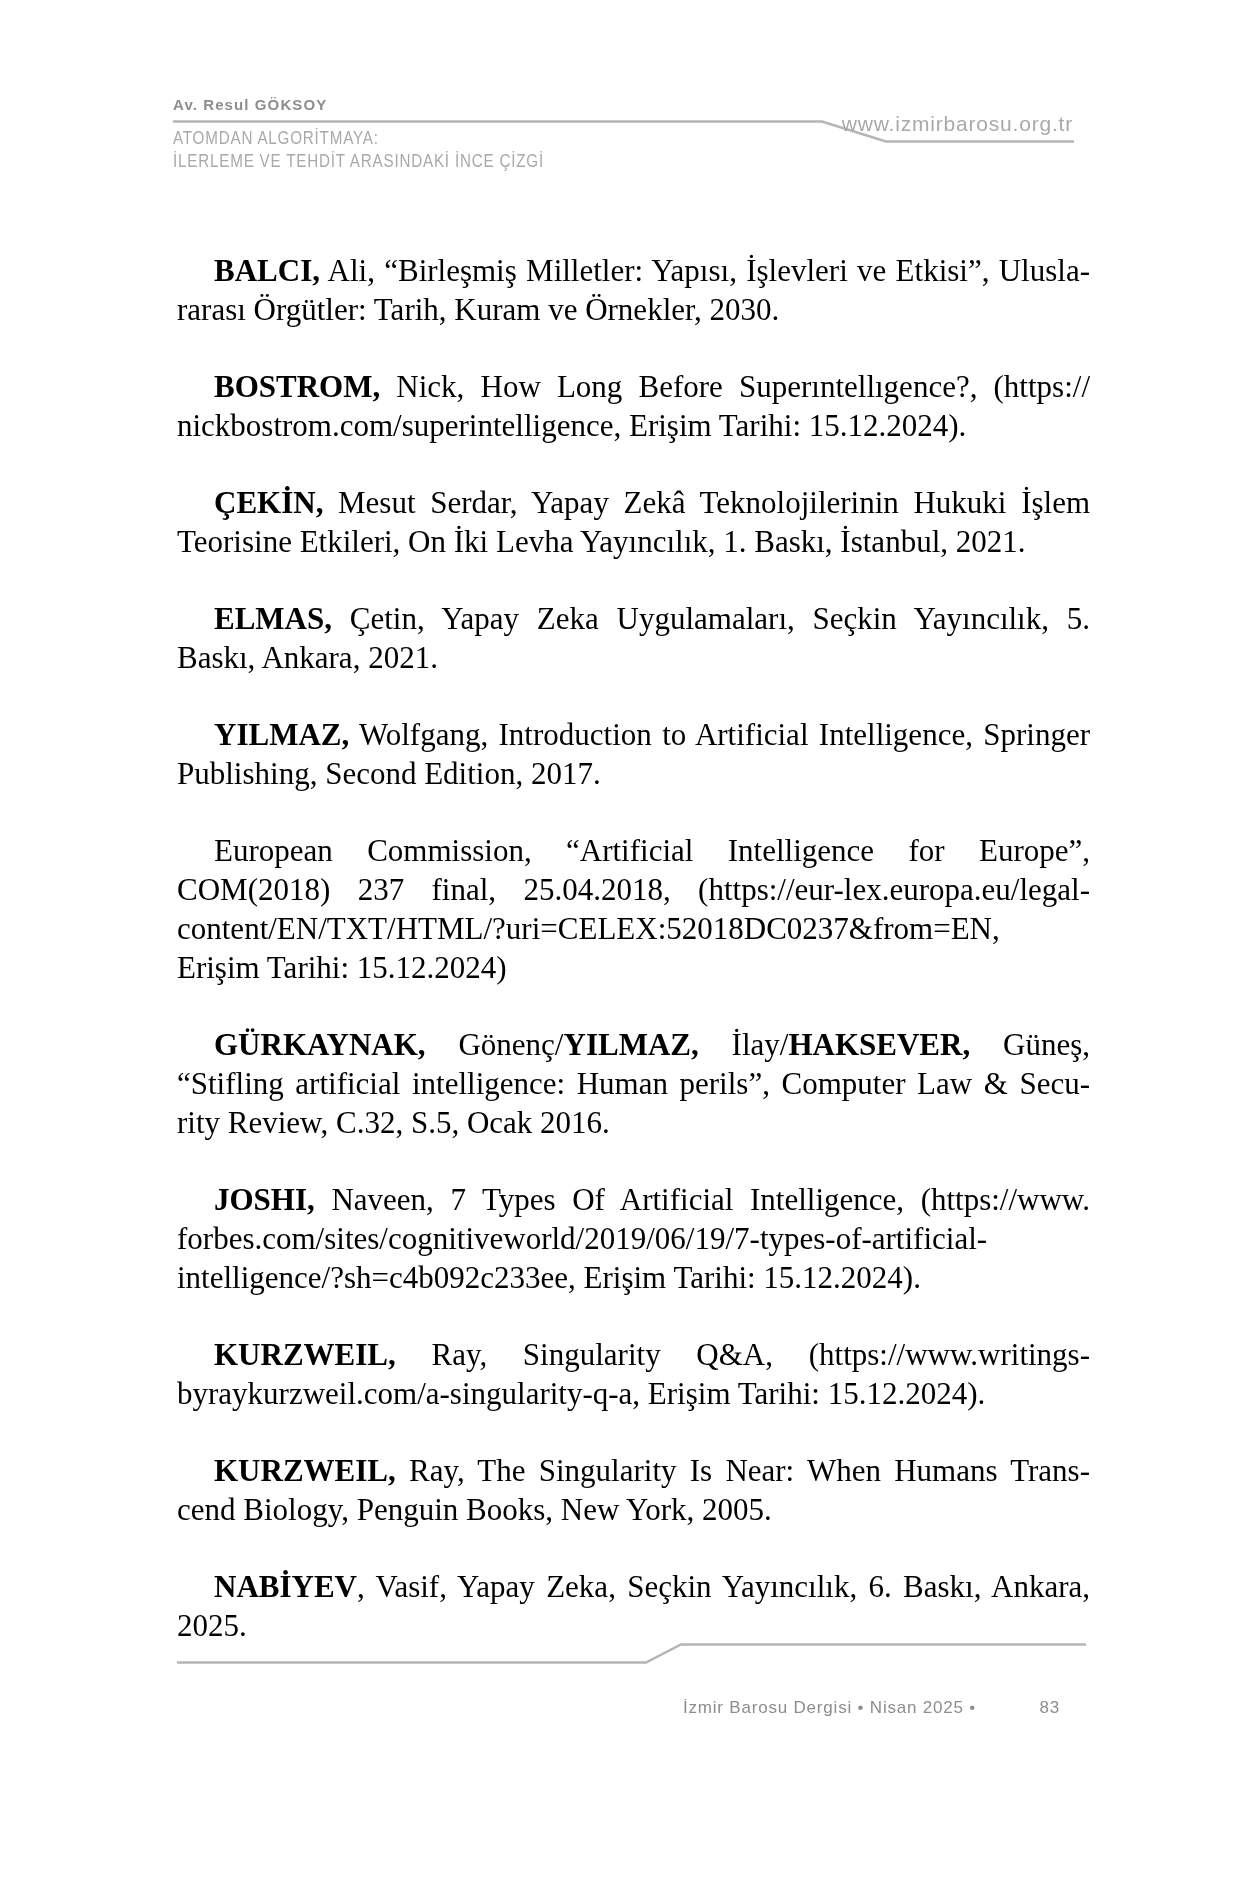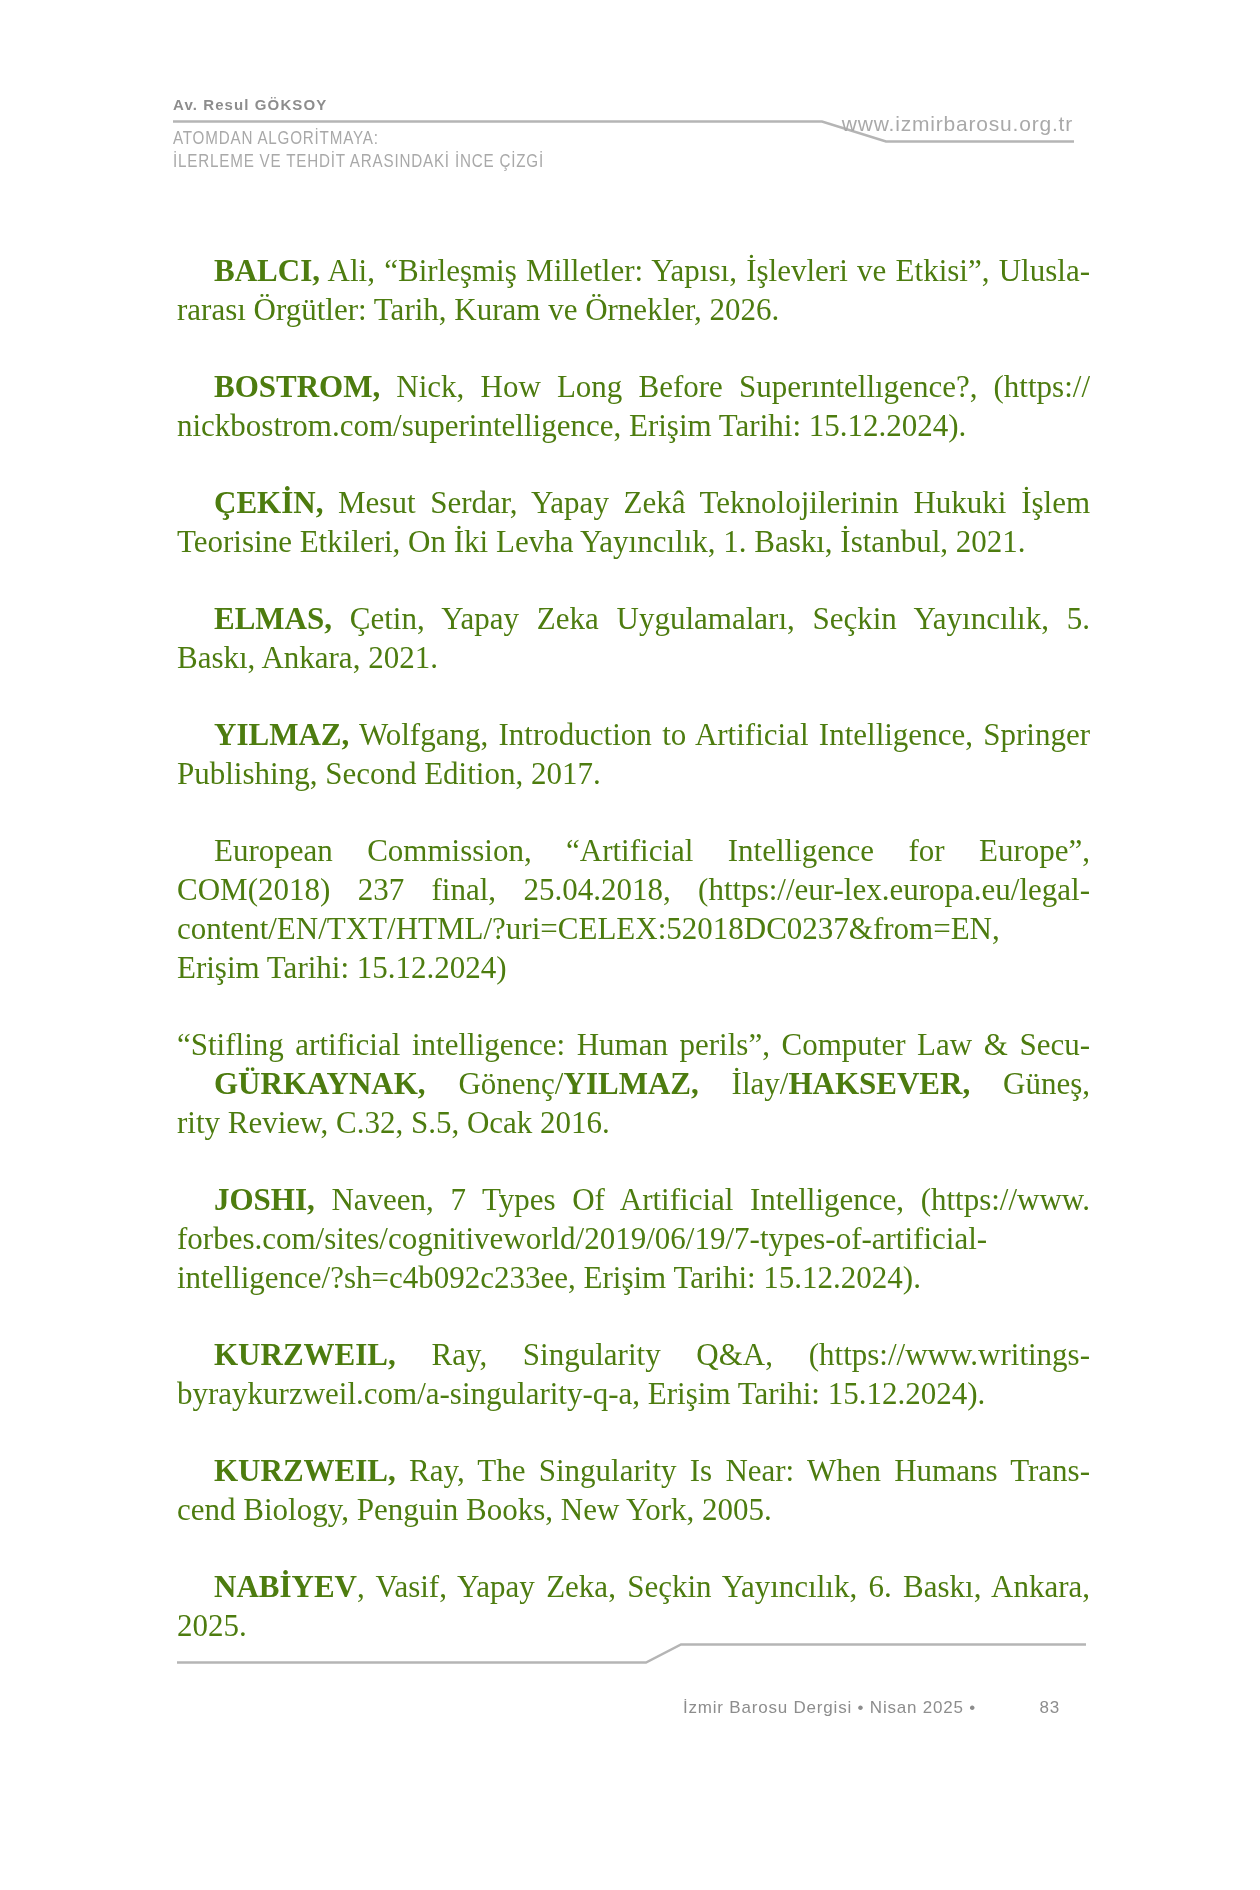--- a/index.html
+++ b/index.html
@@ -10,21 +10,21 @@
         font-family:"Liberation Sans",sans-serif;font-weight:700;font-size:15px;
         letter-spacing:1.1px;color:#8d8d8d;white-space:nowrap;}
   .header-title{position:absolute;left:173px;top:126px;
         font-family:"Liberation Sans",sans-serif;font-weight:400;font-size:19px;
         line-height:23px;letter-spacing:1px;color:#a9a9a9;white-space:nowrap;
         transform:scaleX(0.8);transform-origin:0 0;}
   .header-site{position:absolute;top:112px;right:187px;
         font-family:"Liberation Sans",sans-serif;font-size:21px;
         letter-spacing:0.8px;color:#a9a9a9;white-space:nowrap;}
   .content{position:absolute;left:177px;top:251px;width:913px;
-        font-size:31px;line-height:39px;color:#4d7c0f;}
+        font-size:31px;line-height:39px;color:#000000;}
   .entry{margin:0 0 38px 0;}
   .line{white-space:nowrap;overflow:hidden;text-align:justify;text-align-last:justify;}
   .line.first{text-indent:37px;}
   .line.last{text-align:left;text-align-last:left;}
   .bold{font-weight:700;}
   .footer-text{position:absolute;left:683px;top:1650px;width:377px;
         display:flex;justify-content:space-between;align-items:baseline;
         font-family:"Liberation Sans",sans-serif;font-size:17px;
         letter-spacing:0.8px;color:#8d8d8d;}
   .footer-journal{white-space:nowrap;text-align:center;}
@@ -45,21 +45,21 @@
   <div class="header-title">
     <div>ATOMDAN ALGORİTMAYA:</div>
     <div>İLERLEME VE TEHDİT ARASINDAKİ İNCE ÇİZGİ</div>
   </div>
 
   <div class="header-site">www.izmirbarosu.org.tr</div>
 
   <div class="content">
       <div class="entry">
         <div class="line first"><span class="bold">BALCI,</span><span> Ali, “Birleşmiş Milletler: Yapısı, İşlevleri ve Etkisi”, Ulusla-</span></div>
-        <div class="line last"><span>rarası Örgütler: Tarih, Kuram ve Örnekler, 2026.</span></div>
+        <div class="line last"><span>rarası Örgütler: Tarih, Kuram ve Örnekler, 2030.</span></div>
       </div>
       <div class="entry">
         <div class="line first"><span class="bold">BOSTROM,</span><span> Nick, How Long Before Superıntellıgence?, (https://</span></div>
         <div class="line last"><span>nickbostrom.com/superintelligence, Erişim Tarihi: 15.12.2024).</span></div>
       </div>
       <div class="entry">
         <div class="line first"><span class="bold">ÇEKİN,</span><span> Mesut Serdar, Yapay Zekâ Teknolojilerinin Hukuki İşlem</span></div>
         <div class="line last"><span>Teorisine Etkileri, On İki Levha Yayıncılık, 1. Baskı, İstanbul, 2021.</span></div>
       </div>
       <div class="entry">
@@ -70,22 +70,22 @@
         <div class="line first"><span class="bold">YILMAZ,</span><span> Wolfgang, Introduction to Artificial Intelligence, Springer</span></div>
         <div class="line last"><span>Publishing, Second Edition, 2017.</span></div>
       </div>
       <div class="entry">
         <div class="line first"><span>European Commission, “Artificial Intelligence for Europe”,</span></div>
         <div class="line"><span>COM(2018) 237 final, 25.04.2018, (https://eur-lex.europa.eu/legal-</span></div>
         <div class="line"><span>content/EN/TXT/HTML/?uri=CELEX:52018DC0237&amp;from=EN,</span></div>
         <div class="line last"><span>Erişim Tarihi: 15.12.2024)</span></div>
       </div>
       <div class="entry">
+        <div class="line first"><span class="bold">GÜRKAYNAK,</span><span> Gönenç/</span><span class="bold">YILMAZ,</span><span> İlay/</span><span class="bold">HAKSEVER,</span><span> Güneş,</span></div>
         <div class="line"><span>“Stifling artificial intelligence: Human perils”, Computer Law &amp; Secu-</span></div>
-        <div class="line first"><span class="bold">GÜRKAYNAK,</span><span> Gönenç/</span><span class="bold">YILMAZ,</span><span> İlay/</span><span class="bold">HAKSEVER,</span><span> Güneş,</span></div>
         <div class="line last"><span>rity Review, C.32, S.5, Ocak 2016.</span></div>
       </div>
       <div class="entry">
         <div class="line first"><span class="bold">JOSHI,</span><span> Naveen, 7 Types Of Artificial Intelligence, (https://www.</span></div>
         <div class="line"><span>forbes.com/sites/cognitiveworld/2019/06/19/7-types-of-artificial-</span></div>
         <div class="line last"><span>intelligence/?sh=c4b092c233ee, Erişim Tarihi: 15.12.2024).</span></div>
       </div>
       <div class="entry">
         <div class="line first"><span class="bold">KURZWEIL,</span><span> Ray, Singularity Q&amp;A, (https://www.writings-</span></div>
         <div class="line last"><span>byraykurzweil.com/a-singularity-q-a, Erişim Tarihi: 15.12.2024).</span></div>

